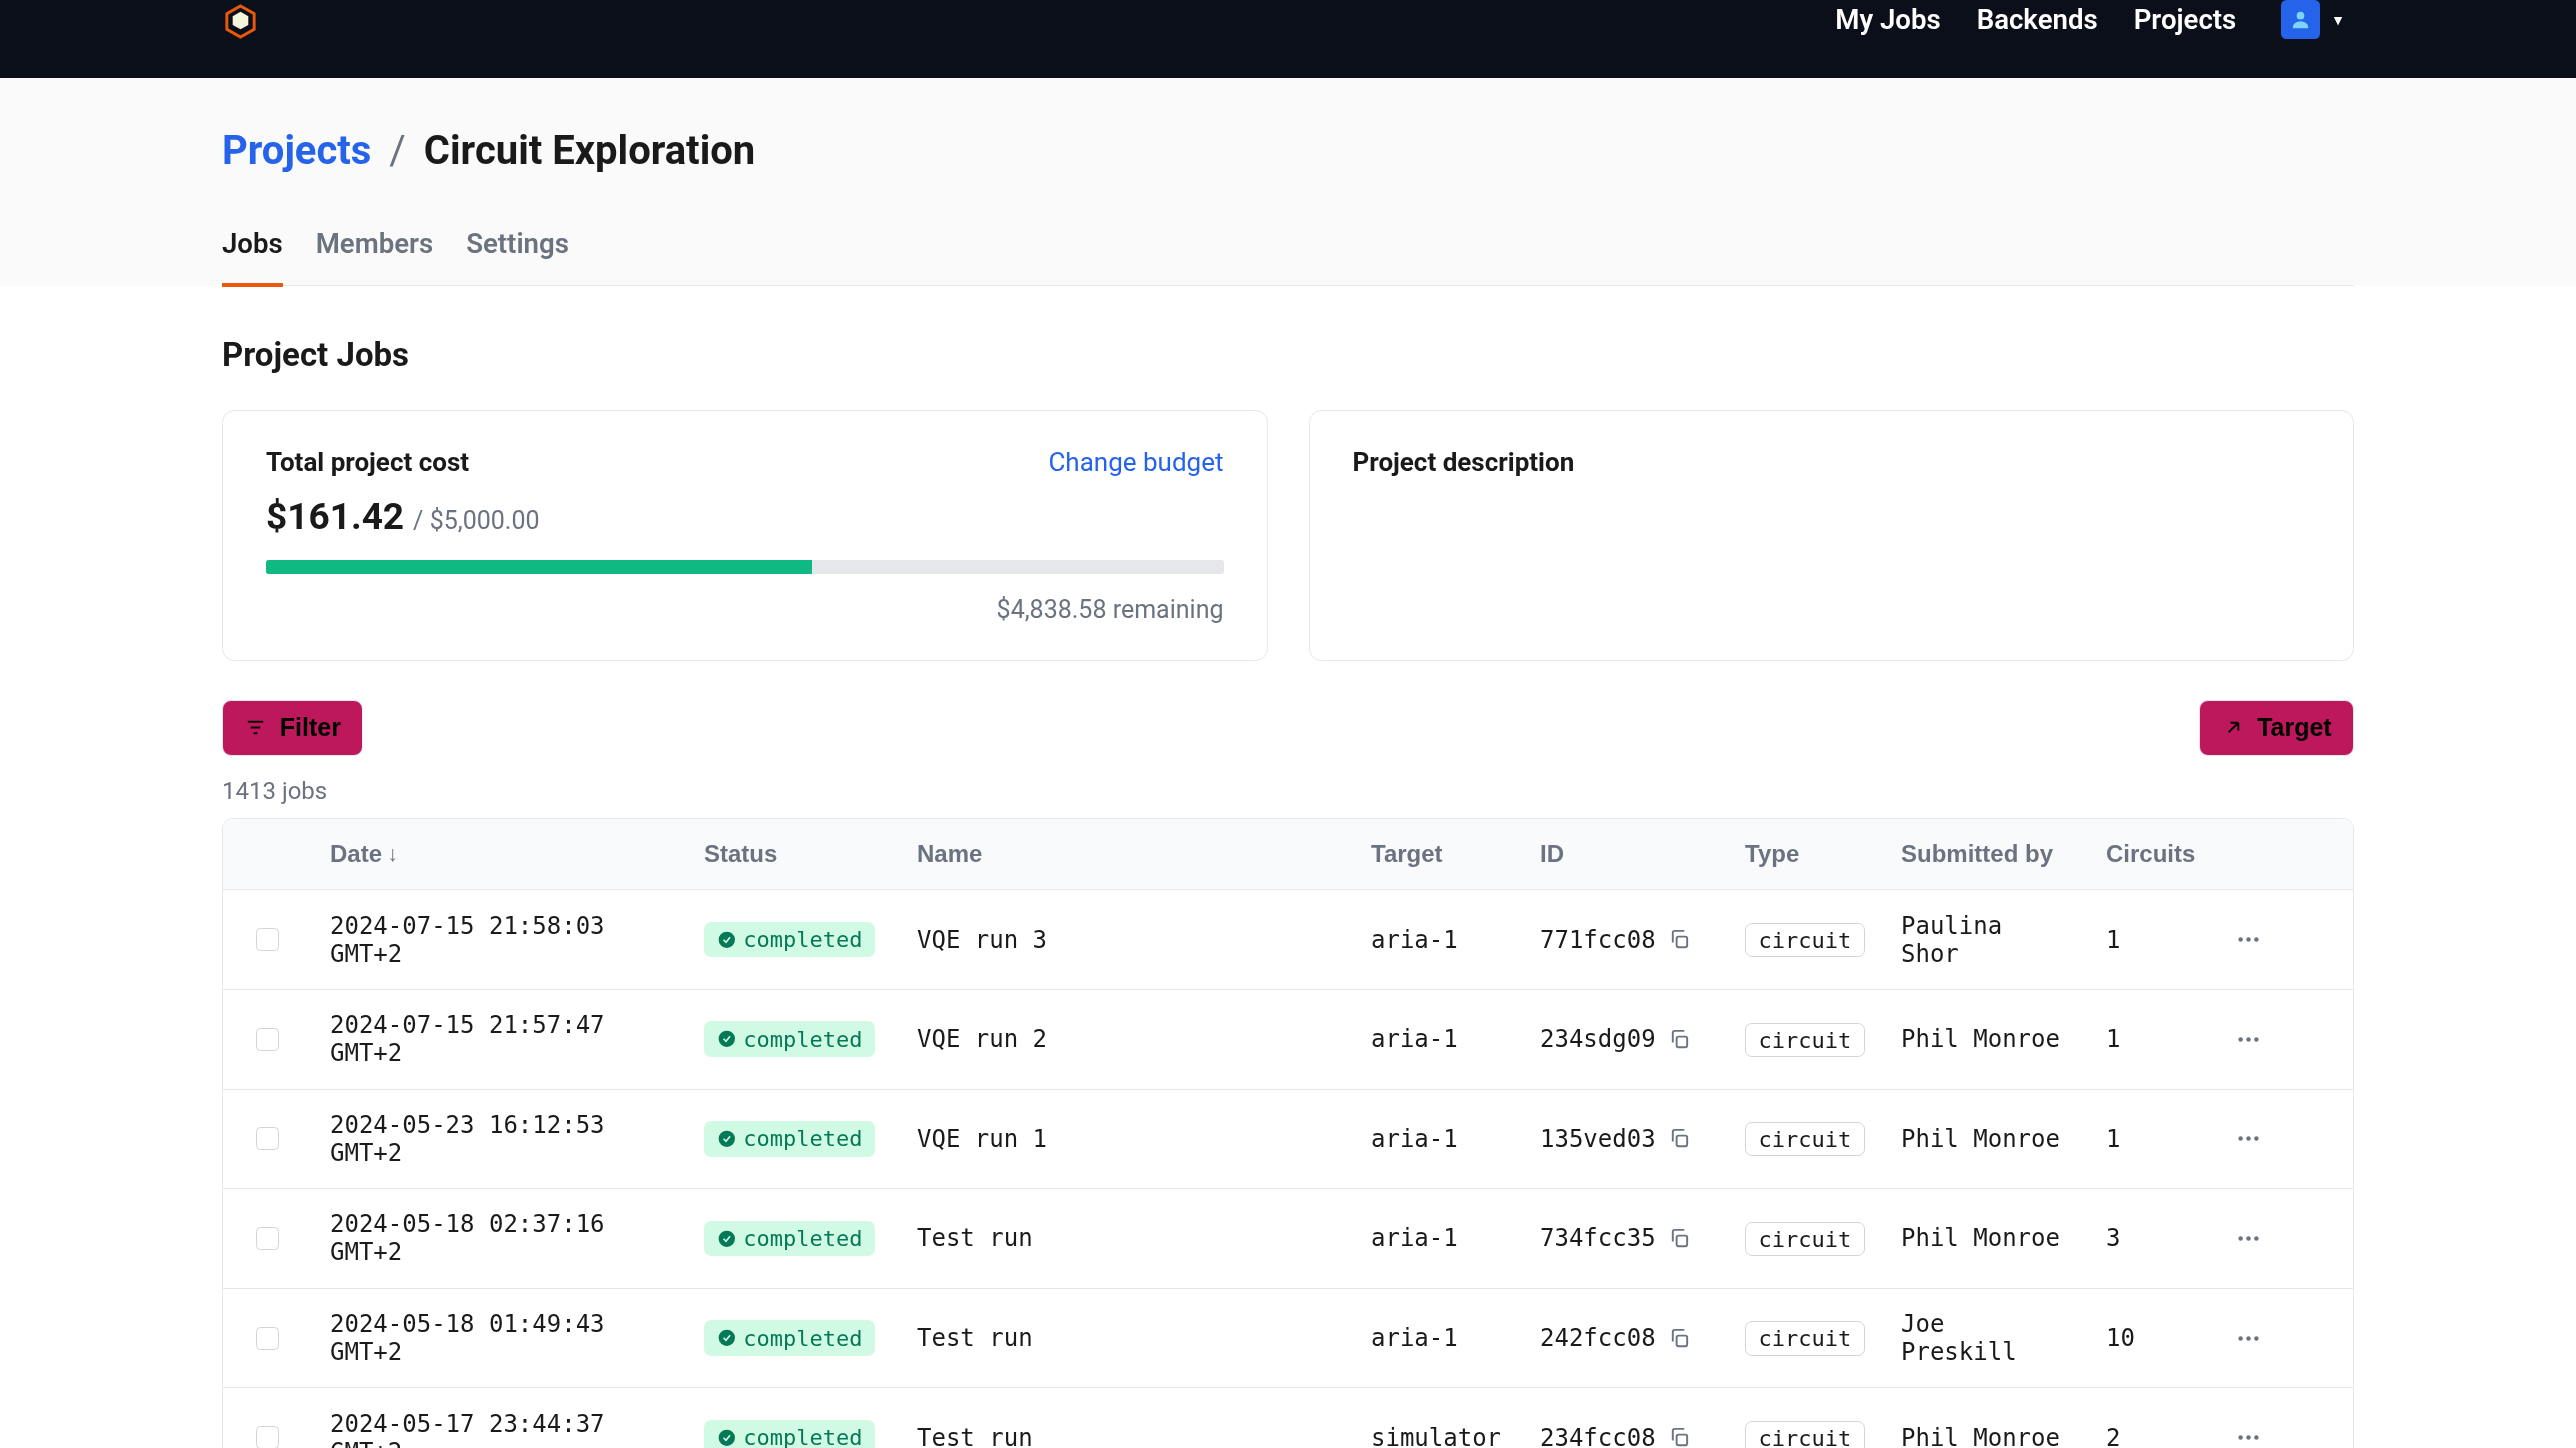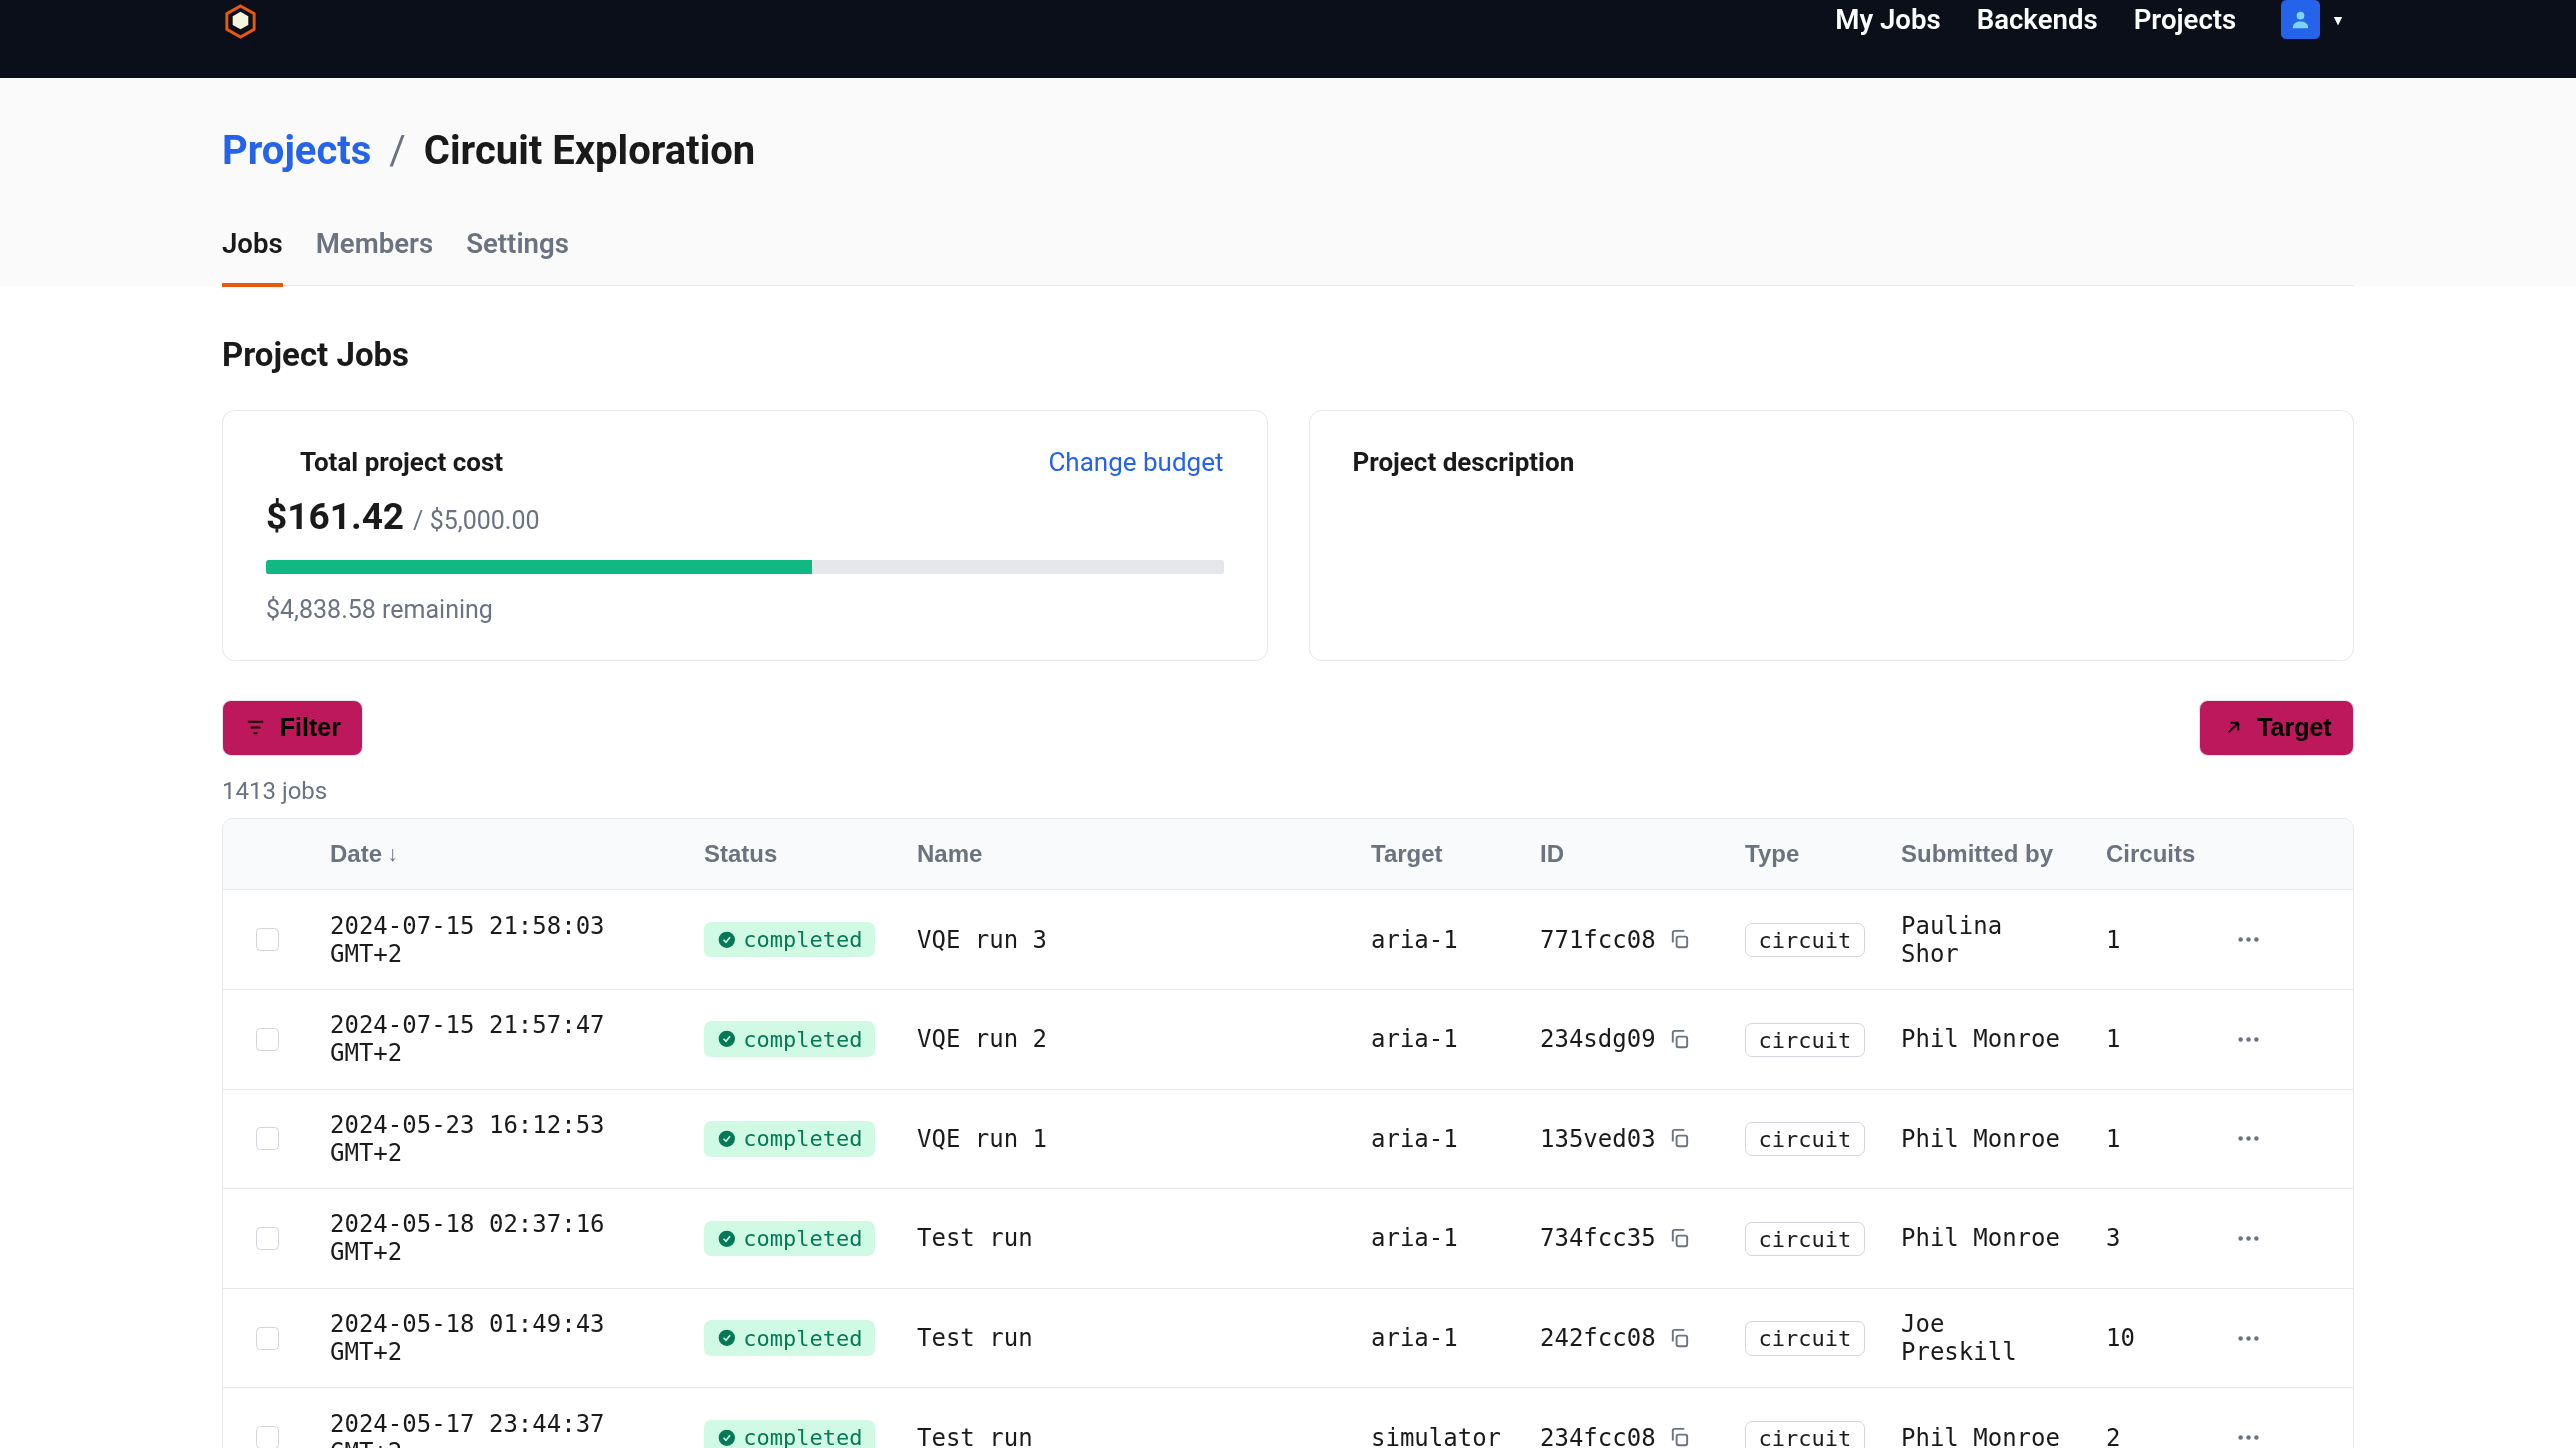--- a/index.html
+++ b/index.html
@@ -25,29 +25,29 @@
     .tabs::after { content: ''; position: absolute; left: -222px; right: -222px; bottom: -1.8px; height: 1.8px; background: #e5e7eb; z-index: -1; }
     .tab { font-size: 27.6px; font-weight: 600; color: #6b7280; padding-bottom: 23px; cursor: pointer; border-bottom: 4.4px solid transparent; margin-bottom: -1.8px; }
     .tab.active { color: #1a1a1a; border-bottom-color: #ea580c; }
     
     .main { background: #fff; padding-top: 49px; }
     .content-inner { padding: 0 222px; }
     .section-title { font-size: 33px; font-weight: 700; margin-bottom: 36px; }
     
     .cards { display: flex; gap: 41px; margin-bottom: 39px; }
     .card { flex: 1; border: 1.8px solid #e5e7eb; border-radius: 12.5px; padding: 36px 43px; }
-    .card-header { display: flex; justify-content: space-between; align-items: flex-end; margin-bottom: 18px; margin-left: 34px; }
+    .card-header { display: flex; justify-content: space-between; align-items: flex-end; margin-bottom: 18px; }
     .card-title { font-size: 26px; font-weight: 700; }
     .change-budget { color: #2563eb; font-size: 26px; cursor: pointer; }
     .cost-row { display: flex; align-items: baseline; gap: 9px; margin-bottom: 21.3px; }
     .cost-amount { font-size: 37px; font-weight: 700; }
     .cost-total { font-size: 25px; color: #6b7280; }
     .progress-bar { height: 14.2px; background: #e5e7eb; border-radius: 2.7px; overflow: hidden; margin-bottom: 21.3px; }
     .progress-fill { height: 100%; background: #10b981; width: 57%; }
-    .remaining { text-align: left; font-size: 25px; color: #6b7280; margin-top: 20px; }
+    .remaining { text-align: right; font-size: 25px; color: #6b7280; margin-top: 20px; }
     .description-text { font-size: 25px; color: #374151; line-height: 1.5; margin-top: 18px; }
     
     .toolbar { display: flex; justify-content: space-between; align-items: center; margin-bottom: 21.3px; }
     .btn { display: flex; align-items: center; gap: 12.5px; border: 1.8px solid #e5e7eb; border-radius: 9px; padding: 12.5px 21.3px; font-size: 25px; font-weight: 600; cursor: pointer; background: #be185d; }
     .btn svg { width: 23px; height: 23px; }
     
     .job-count { font-size: 24px; color: #6b7280; margin-bottom: 12.5px; }
     
     .table { width: 100%; border: 1.8px solid #e5e7eb; border-radius: 10.7px; overflow: hidden; }
     .table-header { display: flex; background: #f9fafb; border-bottom: 1.8px solid #e5e7eb; padding: 21.3px 0; }

